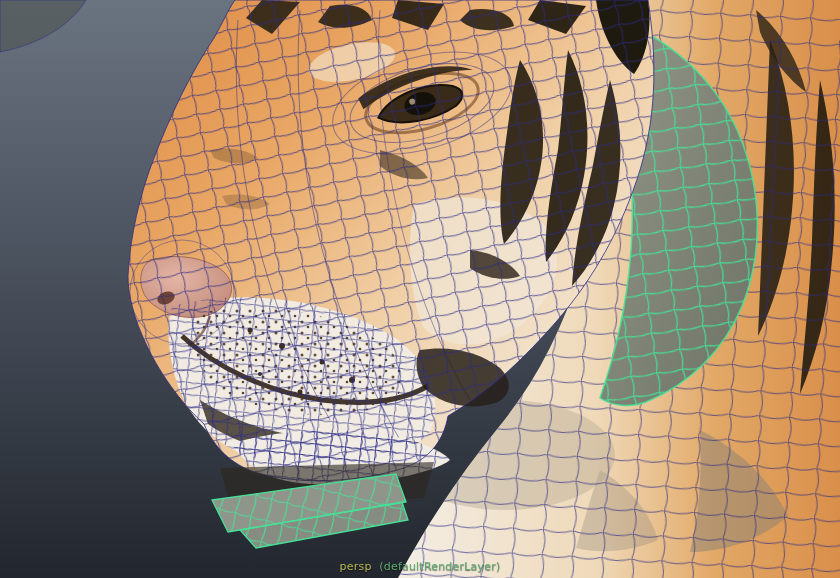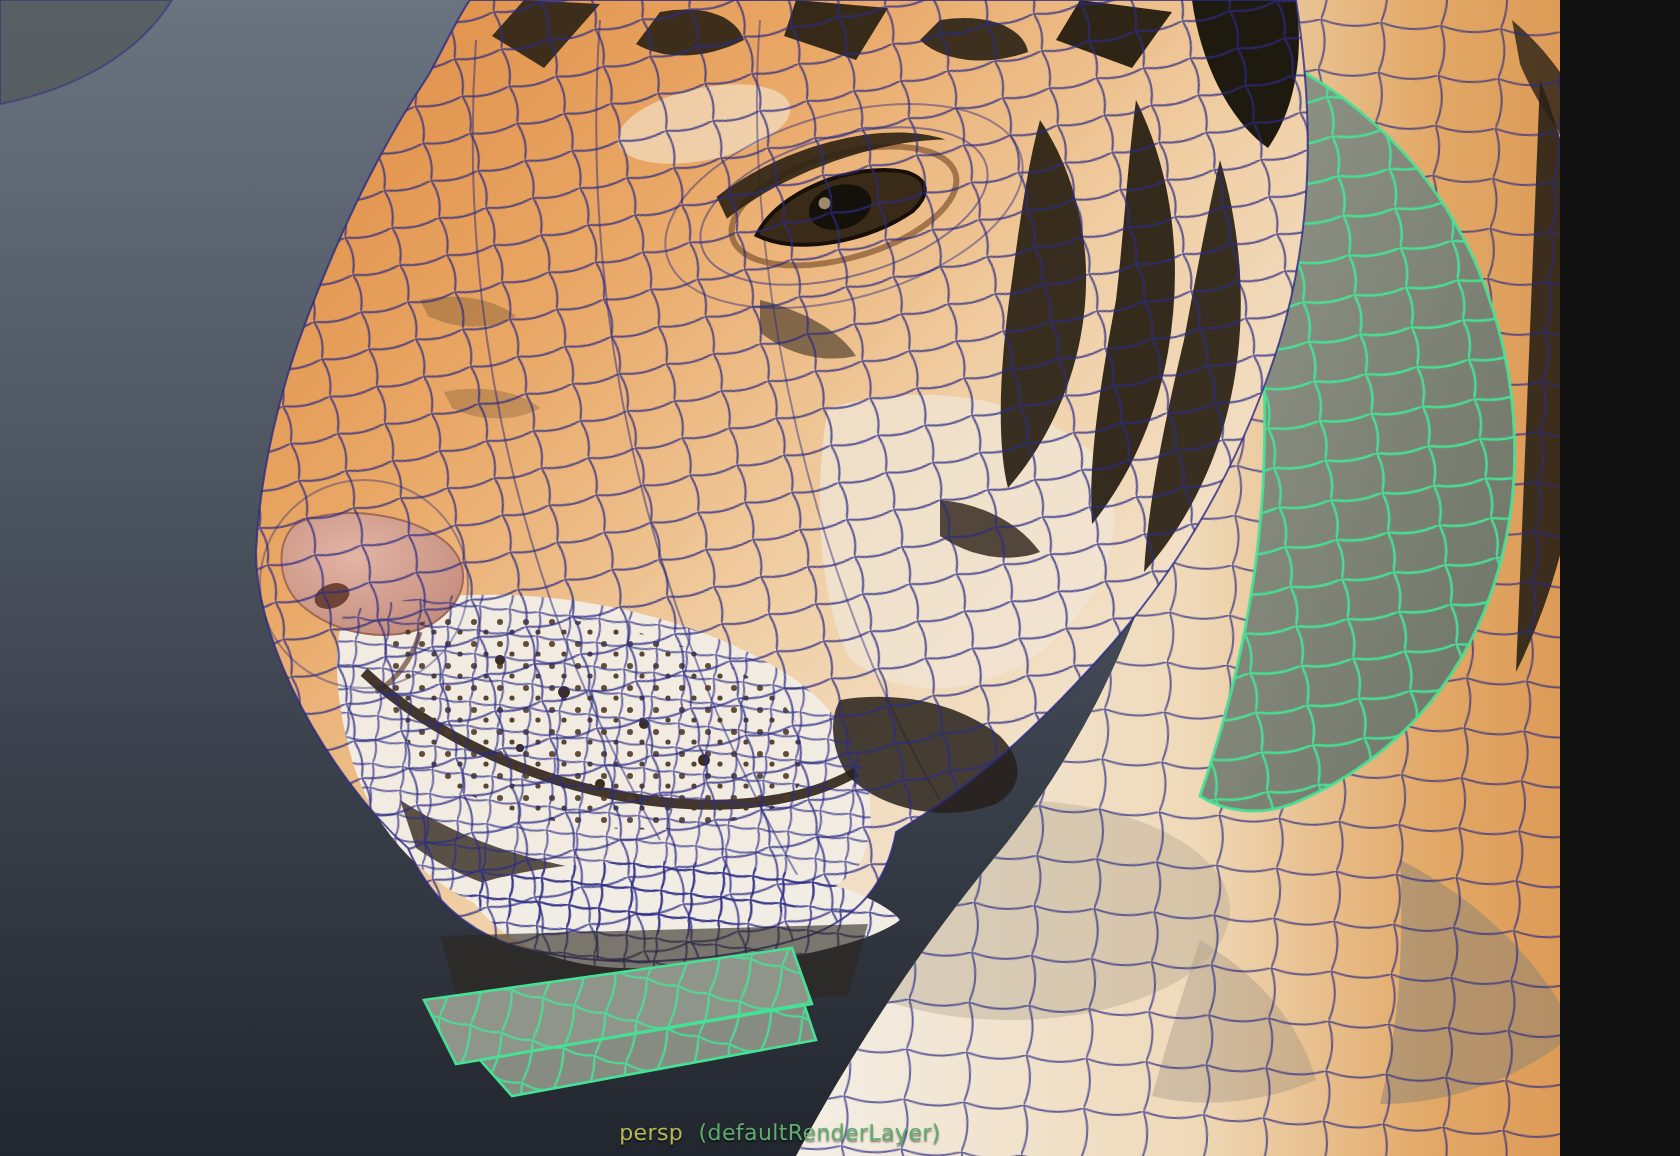--- a/index.html
+++ b/index.html
@@ -1,18 +1,18 @@
 <!DOCTYPE html>
 <html style="--bg_top: #6a7380; --bg_bottom: #22262e; --wireframe: #2a2a84; --selection_green: #45e296; --fur_orange: #dd8a42; --fur_cream: #f2ece2; --stripe_dark: #2a2115; --nose_pink: #d5a192; --collar_gray: #8a9084; --label_camera: #b8b954; --label_layer: #5fae6e;"><head>
 <meta charset="utf-8">
 <style>
   html,body{margin:0;padding:0;background:#111;}
   #stage{
     position:relative;
-    width:780px;height:578px;
+    width:840px;height:578px;
     overflow:hidden;
     background:linear-gradient(180deg, var(--bg_top,#6a7380) 0%, #4a525e 45%, var(--bg_bottom,#22262e) 100%);
     font-family:"DejaVu Sans", sans-serif;
   }
   #scene-svg{position:absolute;left:0;top:0;width:840px;height:578px;display:block;}
   .hud-label{
     position:absolute;left:50%;bottom:5px;transform:translateX(-50%);
     font-size:11px;letter-spacing:.2px;white-space:nowrap;
     text-shadow:0 1px 1px rgba(0,0,0,.55);
   }

